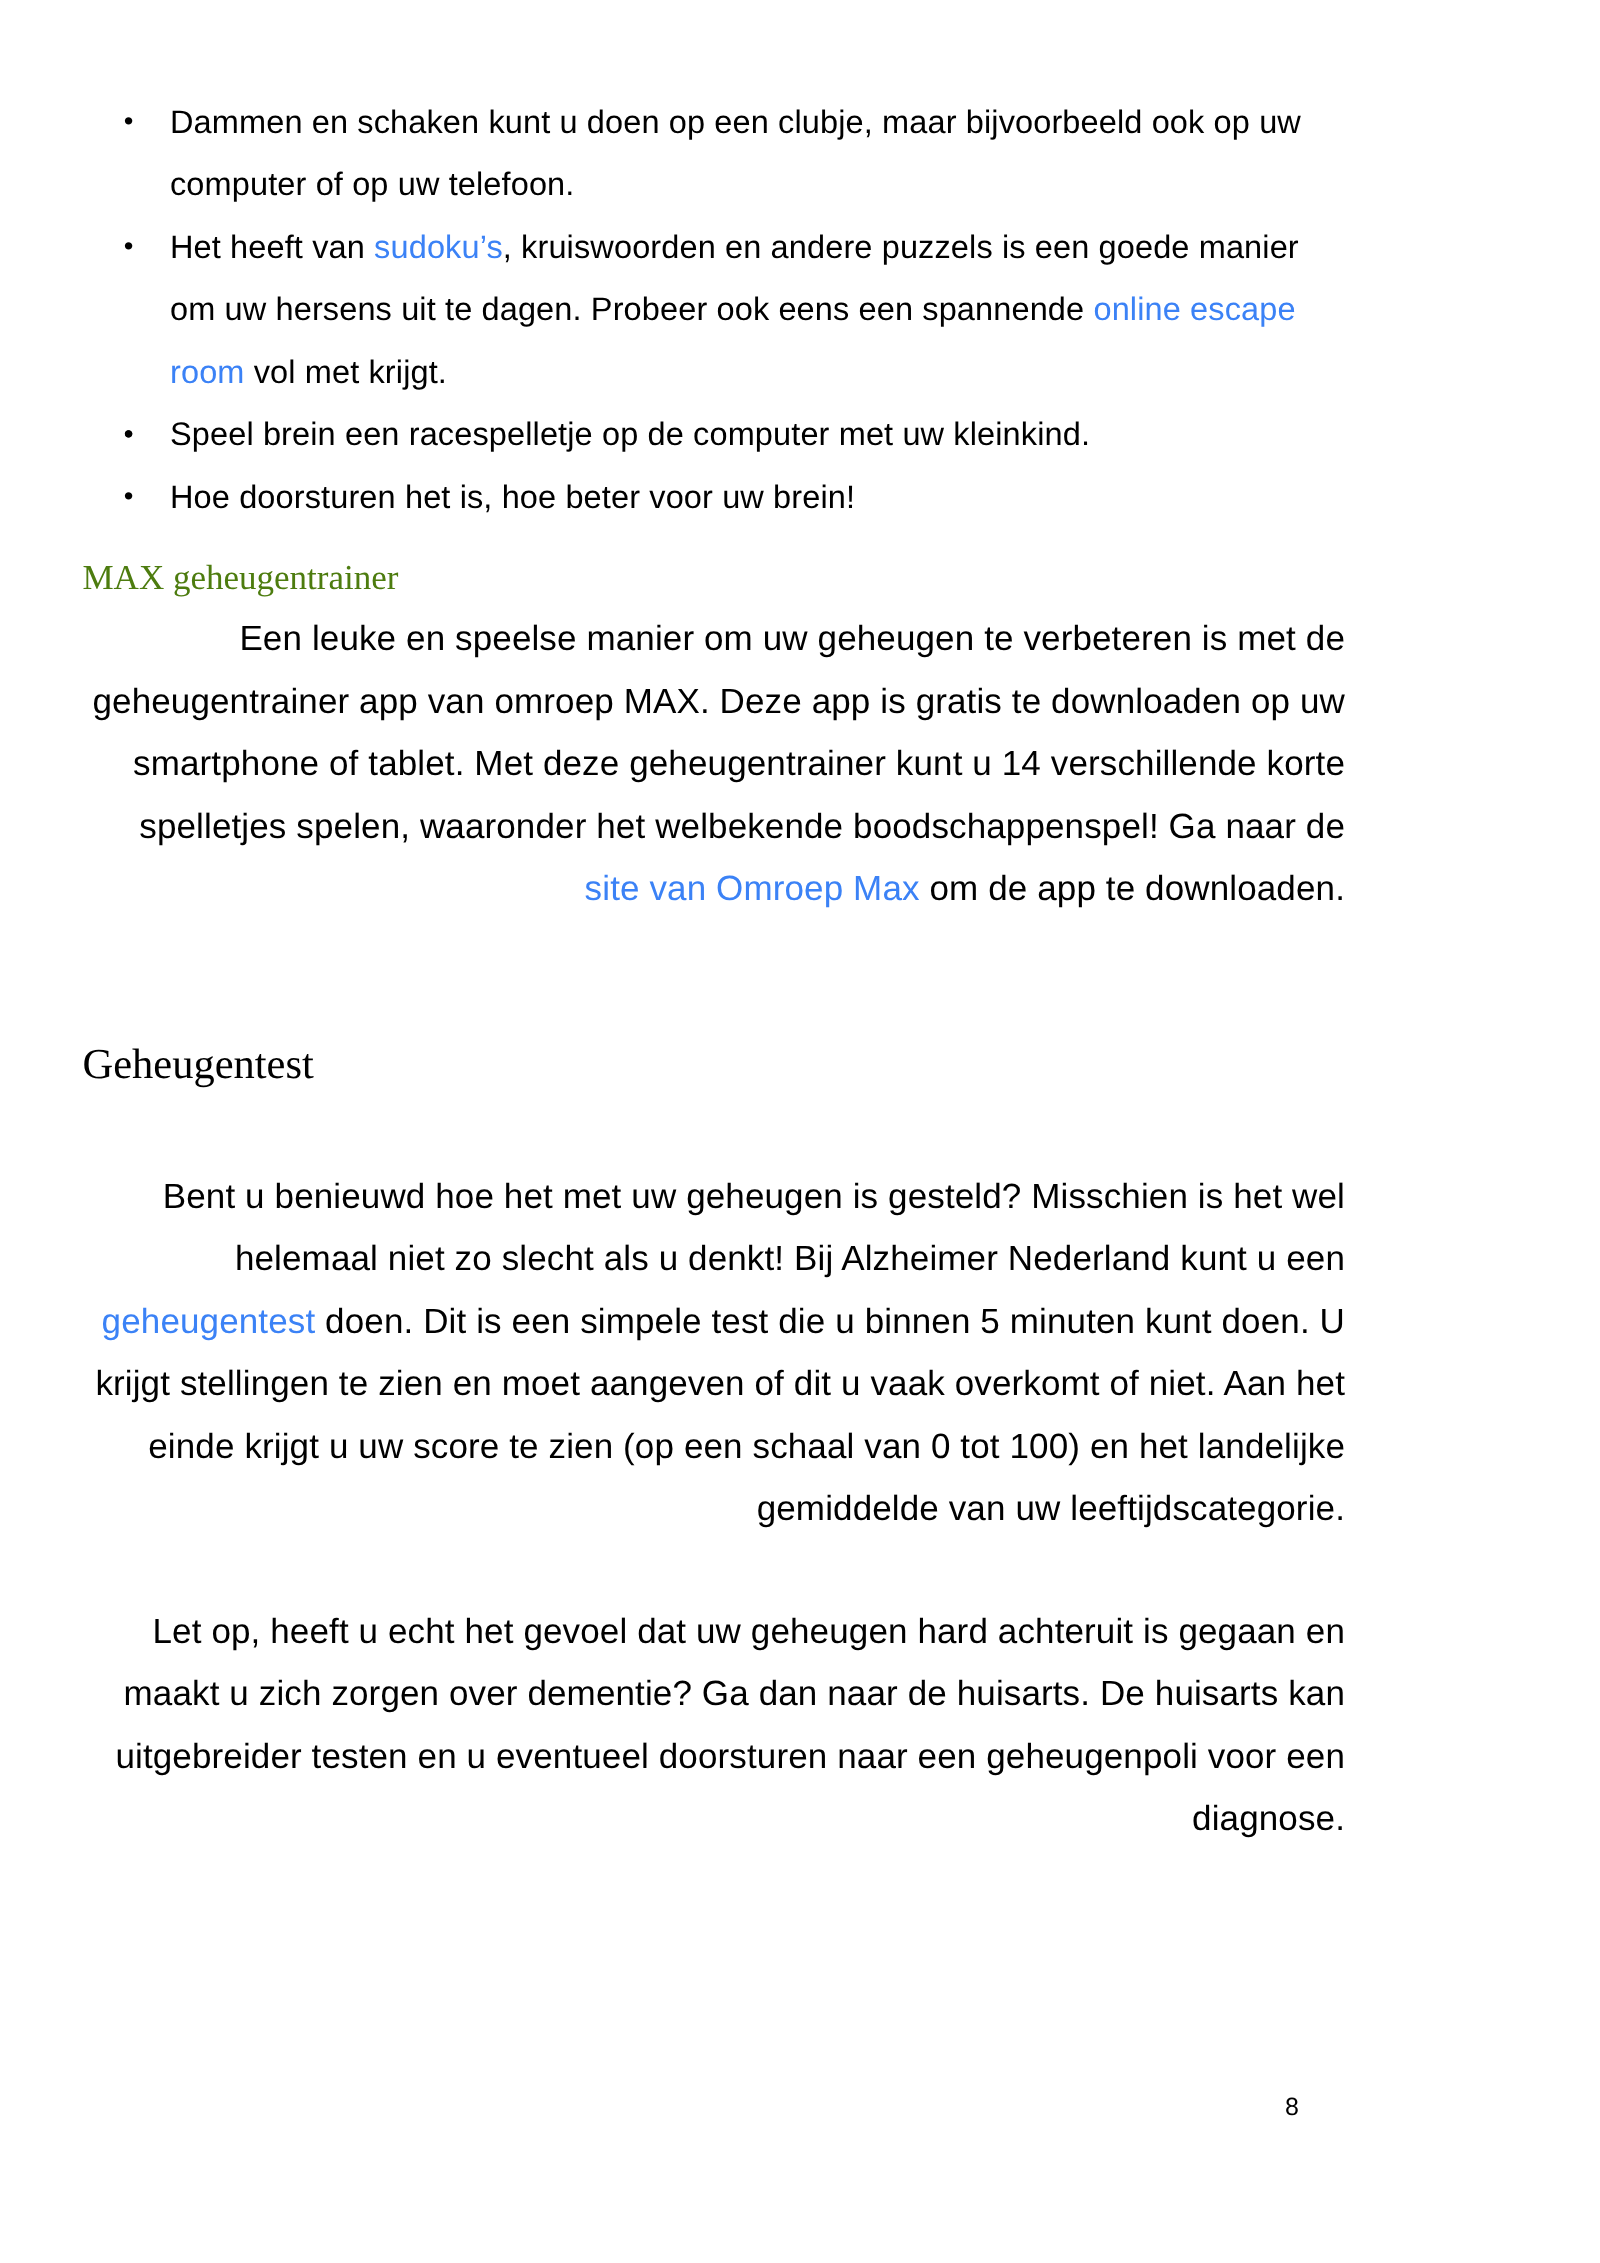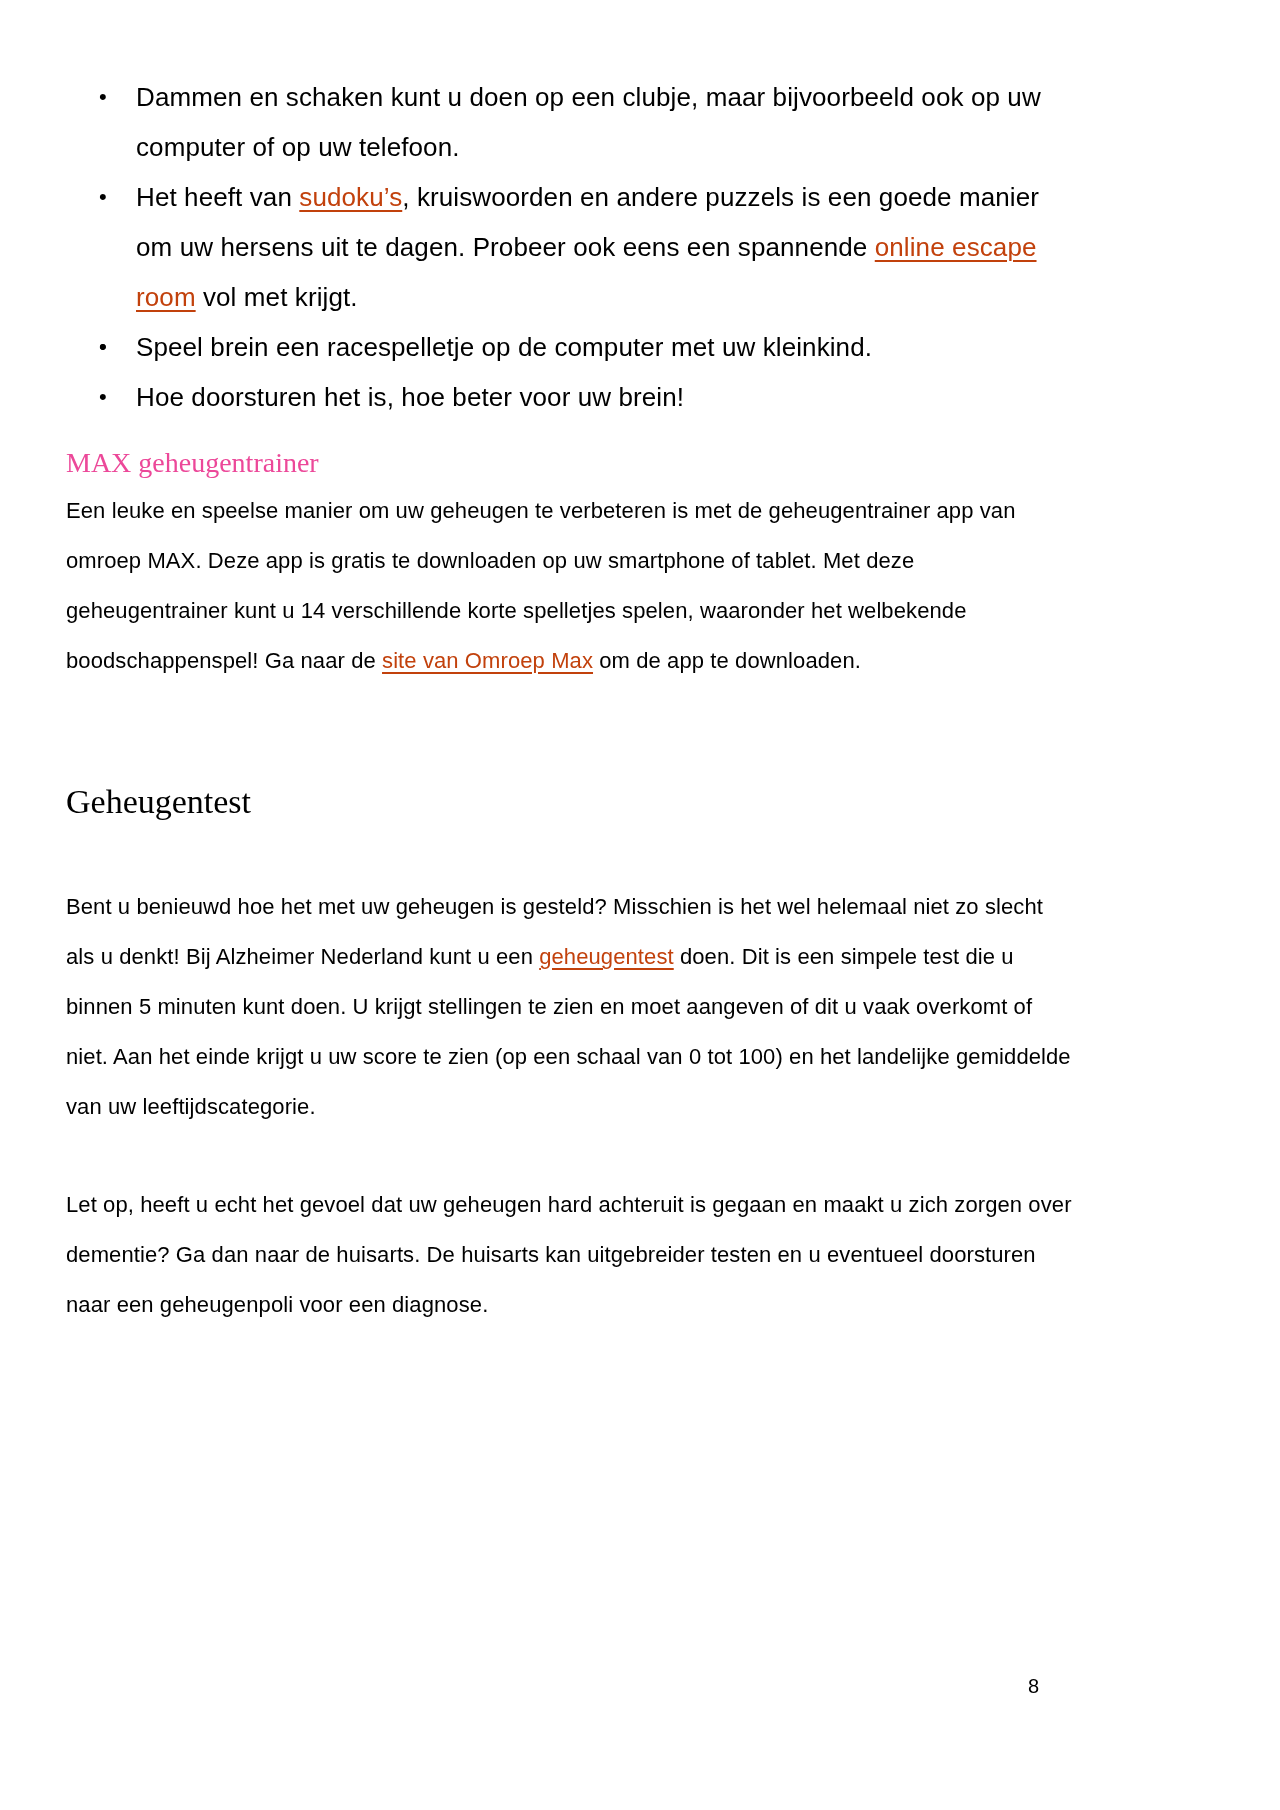--- a/index.html
+++ b/index.html
@@ -48,50 +48,50 @@
     position: absolute;
     left: 33px;
     top: 0;
     width: 8px;
     line-height: 50px;
     font-size: 22px;
     color: #000;
   }
   
   a.doclink, .doclink {
-    color: #c2410c;
-    text-decoration: underline;
+    color: #3b82f6;
     text-underline-offset: 4px;
     text-decoration-thickness: 2px;
     cursor: pointer;
   }
   
   .subhead-serif {
     font-family: "Liberation Serif", serif;
     font-size: 28px;
     line-height: 46px;
-    color: #ec4899;
+    color: #4d7c0f;
     margin: 0;
     font-weight: normal;
   }
   .head-serif {
     font-family: "Liberation Serif", serif;
     font-size: 34px;
     line-height: 48px;
     color: #000;
     margin: 0;
     font-weight: normal;
   }
   
   p.body {
-    font-size: 22px;
+    font-size: 28px;
     line-height: 50px;
     letter-spacing: 0.1px;
     margin: 0;
     color: #000;
+    text-align: right;
   }
   .spacer-sm { height: 18px; }
   .spacer-md { height: 56px; }
   .spacer-lg { height: 92px; }
   .spacer-xl { height: 48px; }
   
   .page-number {
     position: absolute;
     left: 1028px;
     top: 1674px;

